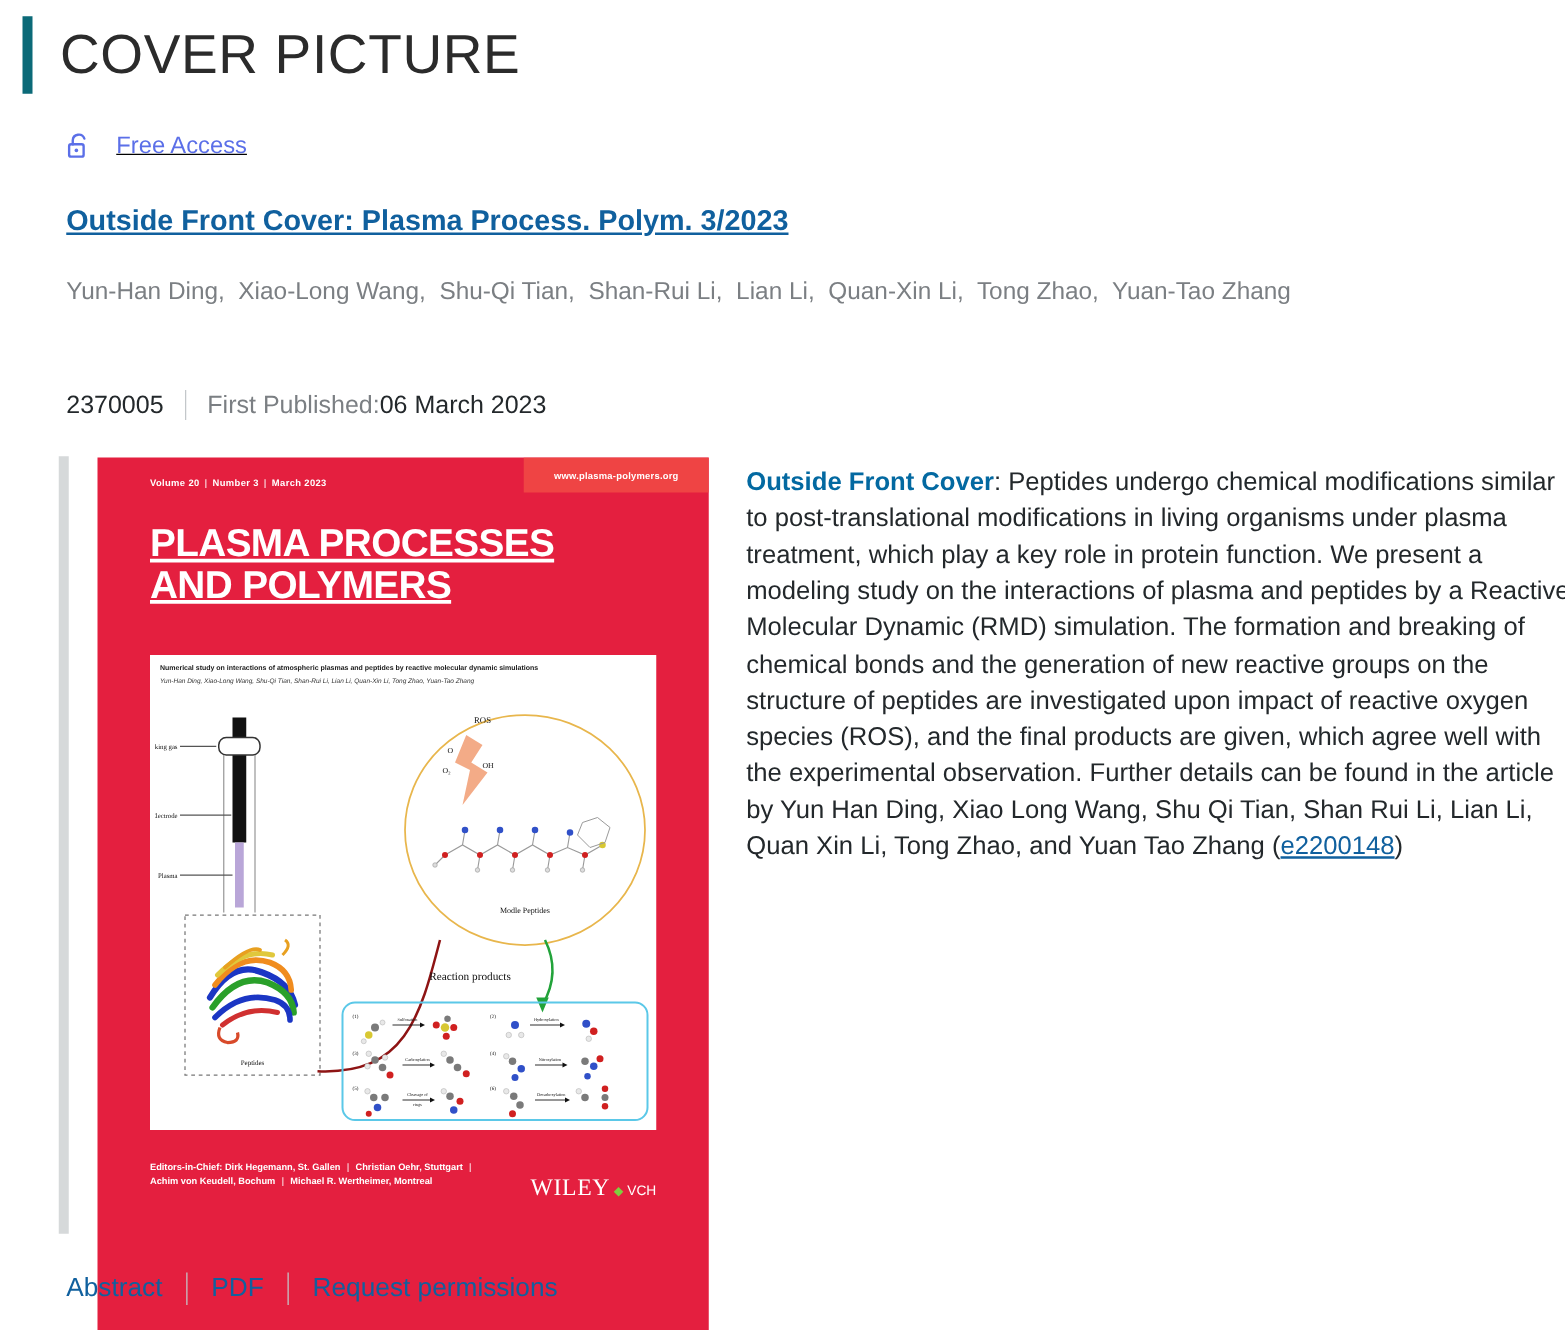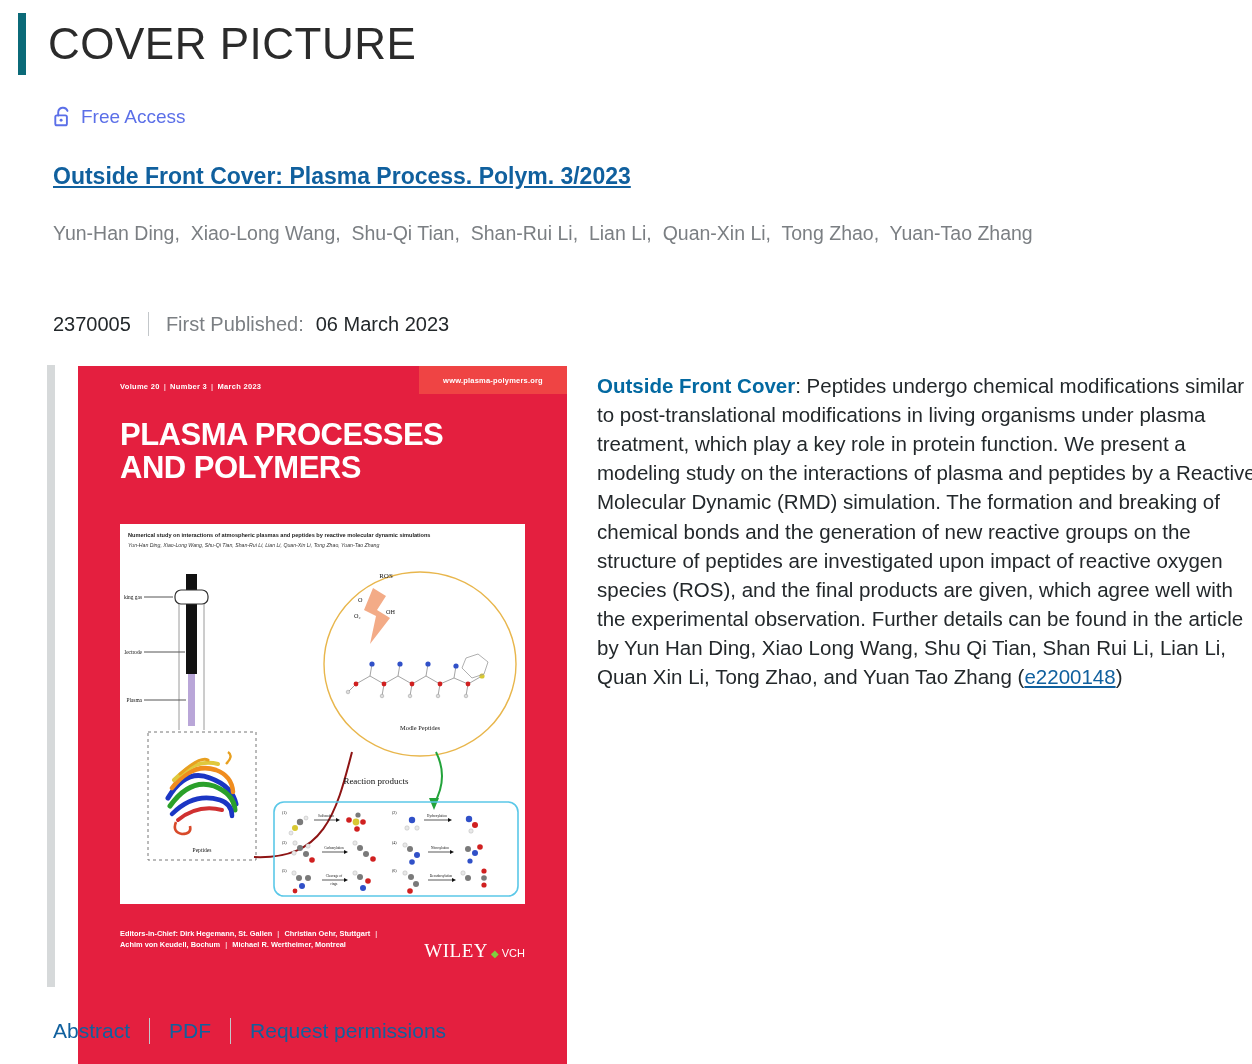--- a/index.html
+++ b/index.html
@@ -14,21 +14,21 @@
 
   
   .hdr { position:absolute; left:0; top:10px; height:68px; display:flex; align-items:center; }
   .hdr-bar { width:8px; height:62px; background:#0b6a78; margin-left:18px; }
   .hdr-title {
     margin-left:22px; font-size:44px; font-weight:400; letter-spacing:.5px;
     color:#2b2b2b; line-height:1; white-space:nowrap;
   }
 
   
-  .access { position:absolute; left:53px; top:106px; display:flex; align-items:center; gap:8px; }
+  .access { position:absolute; left:53px; top:106px; display:flex; align-items:center; gap:20px;text-decoration:underline; }
   .lock-ico { width:20px; height:22px; display:block; }
   .access-label { font-size:19px; color:#5b6fe8; font-weight:400; }
 
   
   .art-title {
     position:absolute; left:53px; top:162px; width:1180px;
     font-size:23px; font-weight:700; color:#10609e; line-height:1.25;text-decoration:underline;
   }
 
   
@@ -36,21 +36,21 @@
     position:absolute; left:53px; top:218px; width:1198px;
     font-size:19.5px; color:#7b7f83; line-height:1.62;
   }
   .authors .au { white-space:nowrap; }
   .authors .sep { color:#7b7f83; }
 
   
   .meta { position:absolute; left:53px; top:312px; display:flex; align-items:center; font-size:20px; }
   .meta-id { color:#23282b; }
   .meta-div { width:1px; height:24px; background:#c3c7ca; margin:0 17px; }
-  .meta-lbl { color:#7b7f83; margin-right:12px; }
+  .meta-lbl { color:#7b7f83; }
   .meta-date { color:#23282b; }
 
   
   .leftrail { position:absolute; left:47px; top:365px; width:8px; height:622px; background:#d6d9da; }
 
   .cover {
     position:absolute; left:78px; top:366px; width:489px; height:716px;
     background:#e41f3f; overflow:hidden;
   }
   .cov-top { position:relative; height:152px; }
@@ -59,21 +59,21 @@
     color:#ffffff; letter-spacing:.3px; white-space:nowrap;
   }
   .cov-volume i { font-style:normal; opacity:.75; margin:0 4px; }
   .cov-urlbox {
     position:absolute; right:0; top:0; width:148px; height:28px; background:#ef4444;
     display:flex; align-items:center; justify-content:center;
   }
   .cov-url { font-size:7.5px; font-weight:700; color:#fff; letter-spacing:.2px; }
   .cov-jtitle {
     position:absolute; left:42px; top:52px; font-size:31px; font-weight:700; color:#fff;
-    line-height:1.08; letter-spacing:-.5px;
+    line-height:1.08; letter-spacing:-.5px;text-decoration:underline;
   }
 
   .cov-white {
     position:absolute; left:42px; top:158px; width:405px; height:380px; background:#fff;padding-left:38px;
   }
   .cov-sub {
     position:absolute; left:8px; top:8px; width:390px;
     font-size:5.6px; font-weight:700; color:#1a1a1a; line-height:1.35;
   }
   .cov-sub .auth { font-weight:400; font-style:italic; font-size:5.2px; color:#333; display:block; margin-top:2px; }

